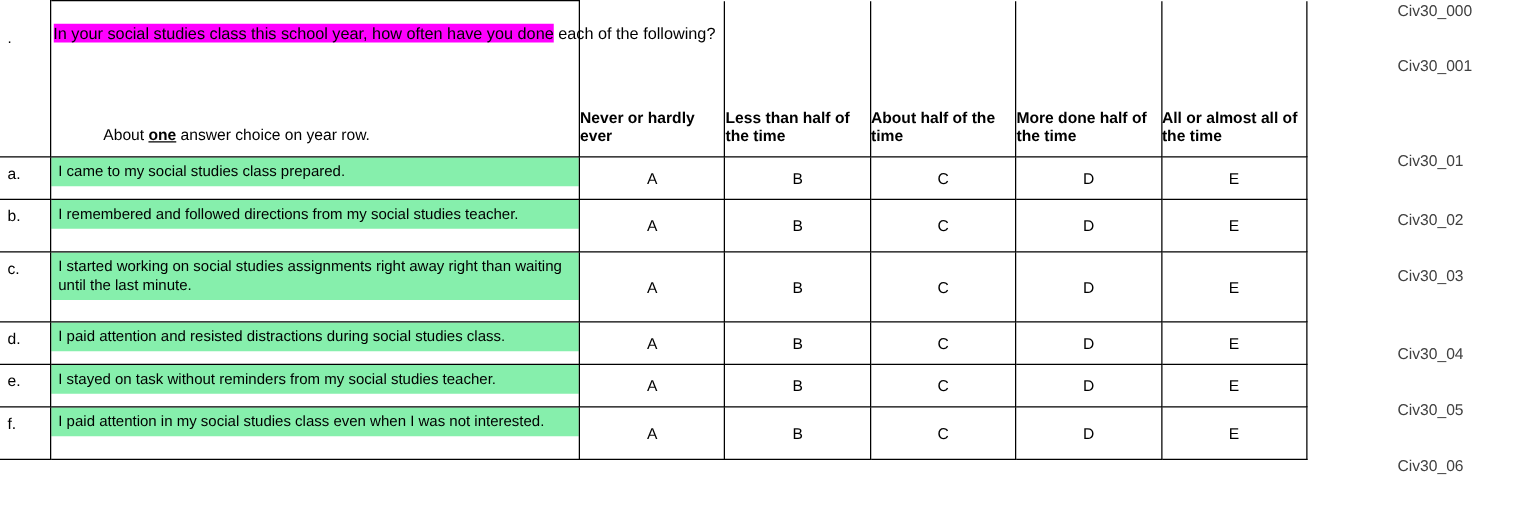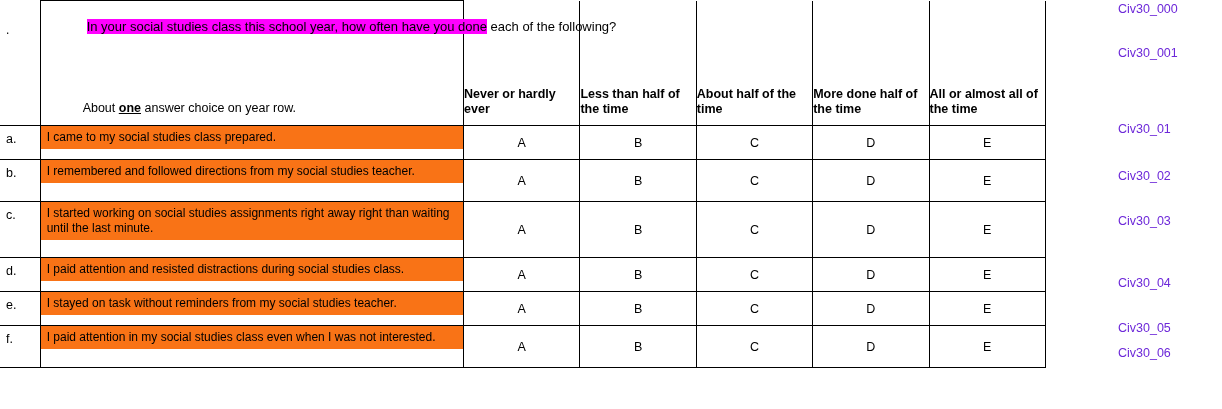--- a/index.html
+++ b/index.html
@@ -44,21 +44,20 @@
   
   .stem-cell {
     height: 124px;
     position: relative;
     border-bottom: 1px solid #000 !important;
   }
   .stem-top {
     padding: 18px 0 0 2px;
     font-size: 13px;
     white-space: nowrap;
-    margin-left: 44px;
   }
   .hl {
     background: #ff00ff;
   }
   .stem-select {
     position: absolute;
     left: 42px;
     bottom: 10px;
     font-size: 12.5px;
   }
@@ -93,21 +92,21 @@
     font-size: 12.5px;
     padding: 6px 0 0 6px;
     border-left: none !important;
     vertical-align: top;
   }
   td.stem {
     padding: 0;
     vertical-align: top;
   }
   .stem-text {
-    background: #f97316;
+    background: #86efac;
     font-size: 12px;
     line-height: 15px;
     padding: 4px 4px 4px 6px;
     display: block;
   }
   td.opt {
     text-align: center;
     vertical-align: middle;
     font-size: 12.5px;
   }
@@ -121,21 +120,21 @@
     position: absolute;
     left: 1118px;
     top: 0;
     width: 104px;
     height: 409px;
   }
   .code {
     position: absolute;
     left: 0;
     font-size: 12.5px;
-    color: #6d28d9;
+    color: #404040;
     white-space: nowrap;
     text-align: right;
   }
 </style>
 </head>
 <body>
 
 <div class="page">
 
   <table class="qtable">
@@ -254,16 +253,16 @@
   </table>
 
   <div class="codes">
     <div class="code" style="top:2px">Civ30_000</div>
     <div class="code" style="top:46px">Civ30_001</div>
     <div class="code" style="top:122px">Civ30_01</div>
     <div class="code" style="top:169px">Civ30_02</div>
     <div class="code" style="top:214px">Civ30_03</div>
     <div class="code" style="top:276px">Civ30_04</div>
     <div class="code" style="top:321px">Civ30_05</div>
-    <div class="code" style="top:346px">Civ30_06</div>
+    <div class="code" style="top:366px">Civ30_06</div>
   </div>
 
 </div>
 
 </body></html>

